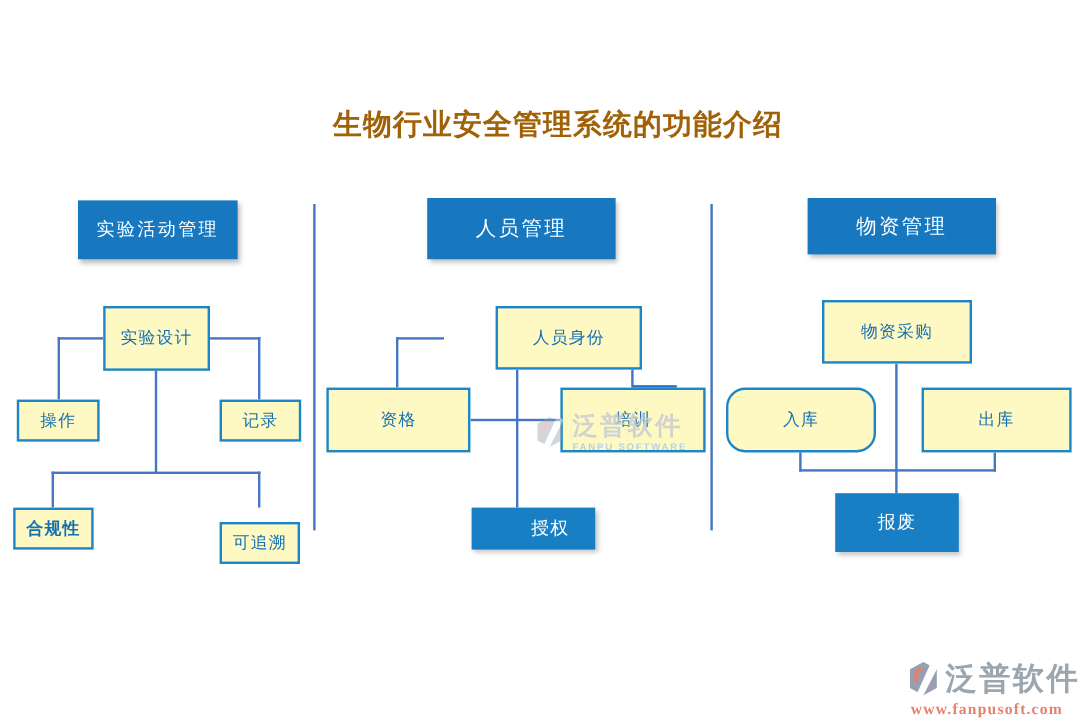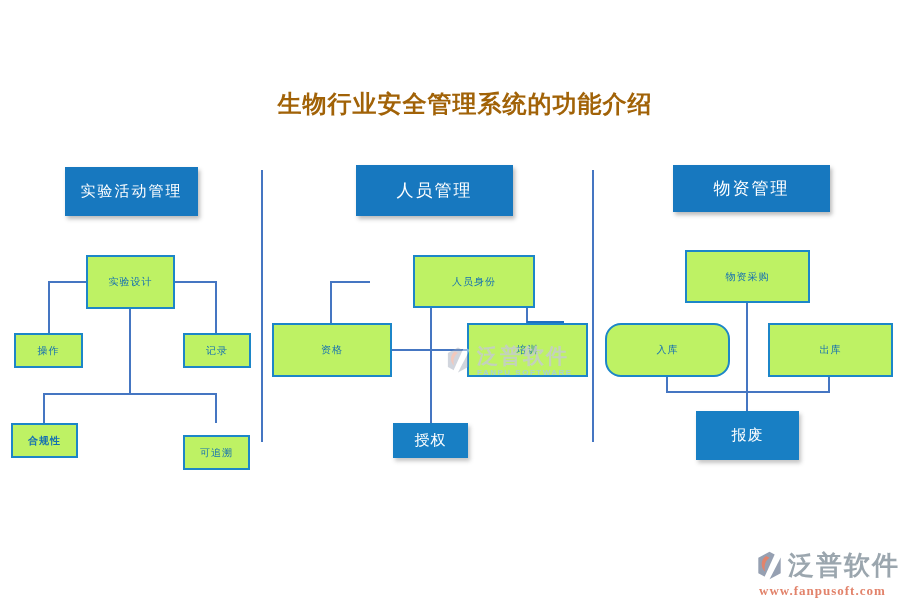--- a/index.html
+++ b/index.html
@@ -13,39 +13,39 @@
   .divider{position:absolute;top:170px;width:2px;height:272px;background:#4576C2;}
   .divider.d1{left:261px;}
   .divider.d2{left:592px;}
 
   .hdr{position:absolute;background:#1778BF;color:#ffffff;display:flex;align-items:center;
        justify-content:center;box-shadow:2px 3px 4px rgba(60,60,60,.35);letter-spacing:2px;}
   .hdr1{left:65px;top:167px;width:133px;height:49px;font-size:15px;}
   .hdr2{left:356px;top:165px;width:157px;height:51px;font-size:17px;font-family:"Liberation Serif",serif;}
   .hdr3{left:673px;top:165px;width:157px;height:47px;font-size:17px;font-family:"Liberation Serif",serif;}
 
-  .lb{position:absolute;background:#bef264;border:2px solid #1C86C8;color:#1570B2;
-      display:flex;align-items:center;justify-content:center;font-size:10px;
+  .lb{position:absolute;background:#fef9c3;border:2px solid #1C86C8;color:#1570B2;
+      display:flex;align-items:center;justify-content:center;font-size:14px;
       box-sizing:border-box;letter-spacing:1px;}
   .b1p{left:86px;top:255px;width:89px;height:54px;}
   .b1c1{left:14px;top:333px;width:69px;height:35px;}
   .b1c2{left:183px;top:333px;width:68px;height:35px;}
   .b1c3{left:11px;top:423px;width:67px;height:35px;font-weight:bold;}
   .b1c4{left:183px;top:423px;width:67px;height:35px;margin-top:12px;}
   .b2p{left:377px;top:255px;width:122px;height:53px;margin-left:36px;}
   .b2c1{left:272px;top:323px;width:120px;height:54px;}
   .b2c2{left:467px;top:323px;width:121px;height:54px;}
   .b3p{left:685px;top:250px;width:125px;height:53px;}
   .b3c1{left:605px;top:323px;width:125px;height:54px;border-radius:16px;}
   .b3c2{left:768px;top:323px;width:125px;height:54px;}
 
   .sb{position:absolute;background:#187FC4;color:#ffffff;display:flex;align-items:center;
       justify-content:center;font-size:15px;letter-spacing:1px;
       box-shadow:2px 3px 4px rgba(60,60,60,.3);}
-  .b2b{left:393px;top:423px;width:75px;height:35px;}
+  .b2b{left:393px;top:423px;width:75px;height:35px;padding-left:28px;}
   .b3b{left:696px;top:411px;width:103px;height:49px;}
 
   .ln{position:absolute;background:#4576C2;}
   
   .l1{left:48px;top:281px;width:38px;height:2px;}
   .l2{left:48px;top:281px;width:2px;height:52px;}
   .l3{left:175px;top:281px;width:42px;height:2px;}
   .l4{left:215px;top:281px;width:2px;height:52px;}
   .l5{left:129px;top:309px;width:2px;height:85px;}
   .l6{left:43px;top:393px;width:174px;height:2px;}

